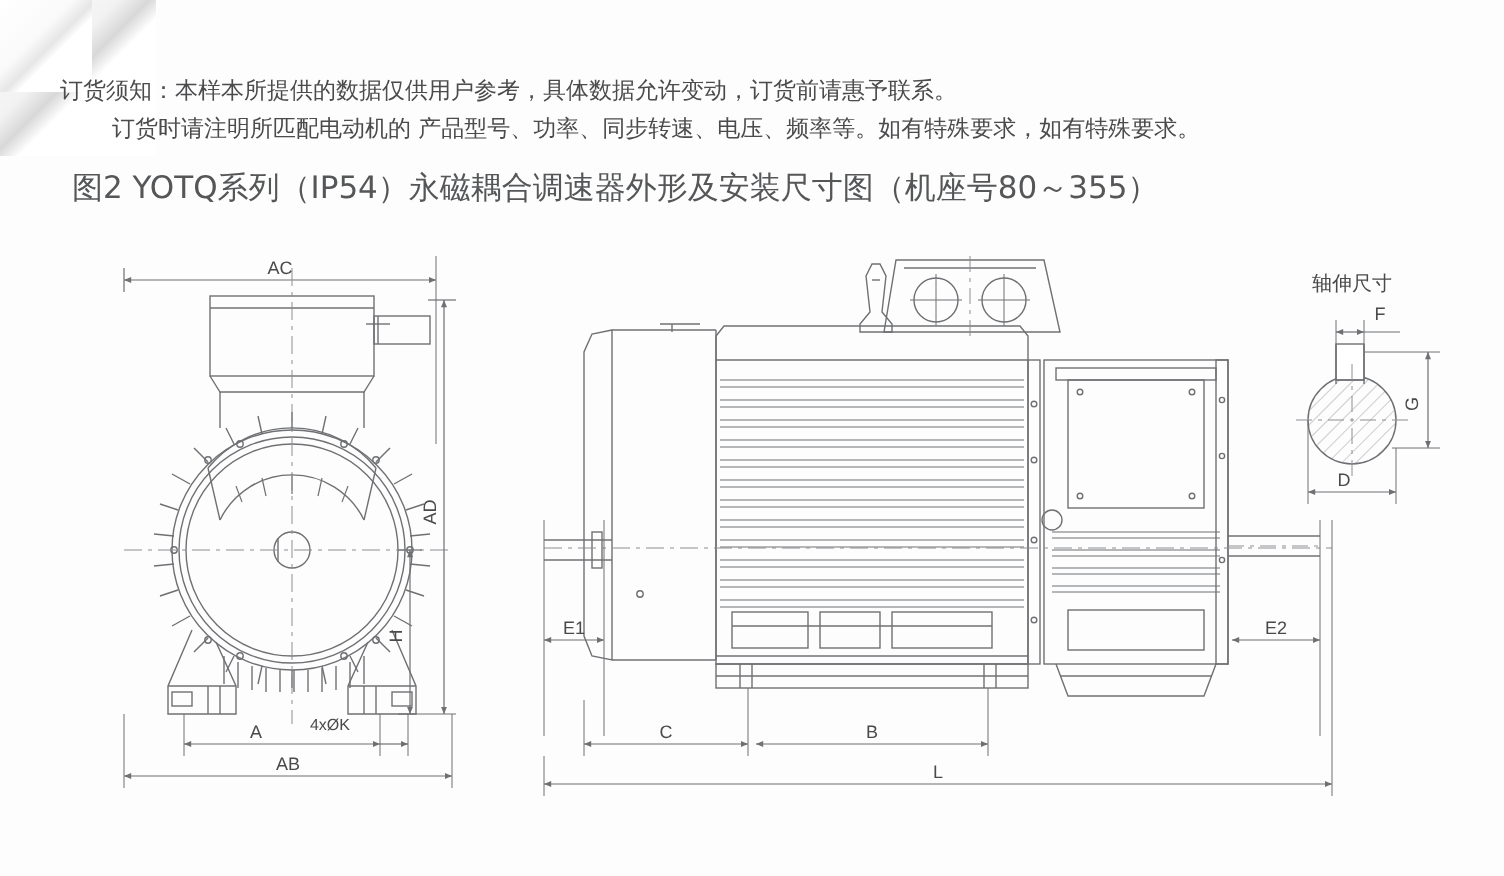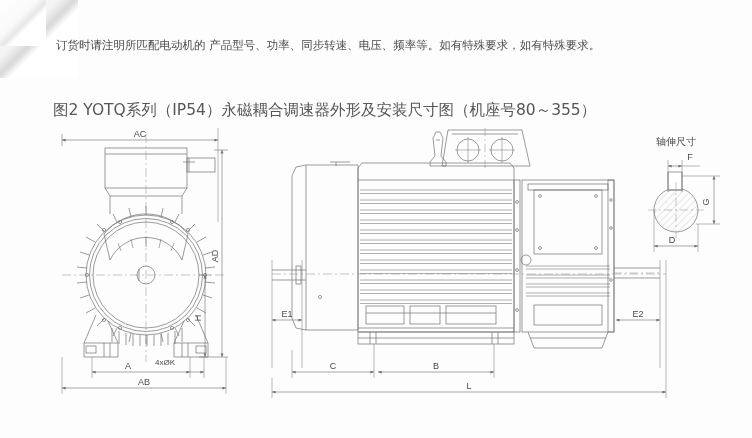--- a/index.html
+++ b/index.html
@@ -37,24 +37,23 @@
   
   .notice{
     position:absolute;left:30px;top:36px;width:700px;
     font-size:11.5px;line-height:19px;color:#4b4b4d;
     font-family:"DejaVu Sans","Liberation Sans",sans-serif;
   }
   .notice .l1{white-space:nowrap;}
   .notice .l2{white-space:nowrap;padding-left:26px;}
 
   .fig-title{
-    position:absolute;left:36px;top:100px;
+    position:absolute;left:36px;top:84px;
     font-size:15.5px;color:#555658;white-space:nowrap;
     font-family:"DejaVu Sans","Liberation Sans",sans-serif;
-    margin-left:17px;
   }
 
   
   #drawing{position:absolute;left:0;top:110px;width:752px;height:320px;}
   #drawing svg{display:block;}
 
   .lbl{
     font-family:"Liberation Sans","DejaVu Sans",sans-serif;
     font-size:9px;fill:#4a4a4c;
   }
@@ -63,20 +62,21 @@
 </head>
 <body>
 
 <div id="page">
 
   <div class="curl"></div>
   <div class="curl2"></div>
 
 
   <div class="notice">
+    <div class="l1">订货须知：本样本所提供的数据仅供用户参考，具体数据允许变动，订货前请惠予联系。</div>
     <div class="l2">订货时请注明所匹配电动机的  产品型号、功率、同步转速、电压、频率等。如有特殊要求，如有特殊要求。</div>
   </div>
 
   <div class="fig-title">图2 YOTQ系列（IP54）永磁耦合调速器外形及安装尺寸图（机座号80～355）</div>
 
   <div id="drawing">
   <svg width="752" height="320" viewBox="0 0 752 320" xmlns="http://www.w3.org/2000/svg">
     <defs>
       <marker id="ar" markerWidth="7" markerHeight="7" refX="6" refY="2.5" orient="auto">
         <path d="M0,0 L6,2.5 L0,5 z" fill="#6f7073"></path>

